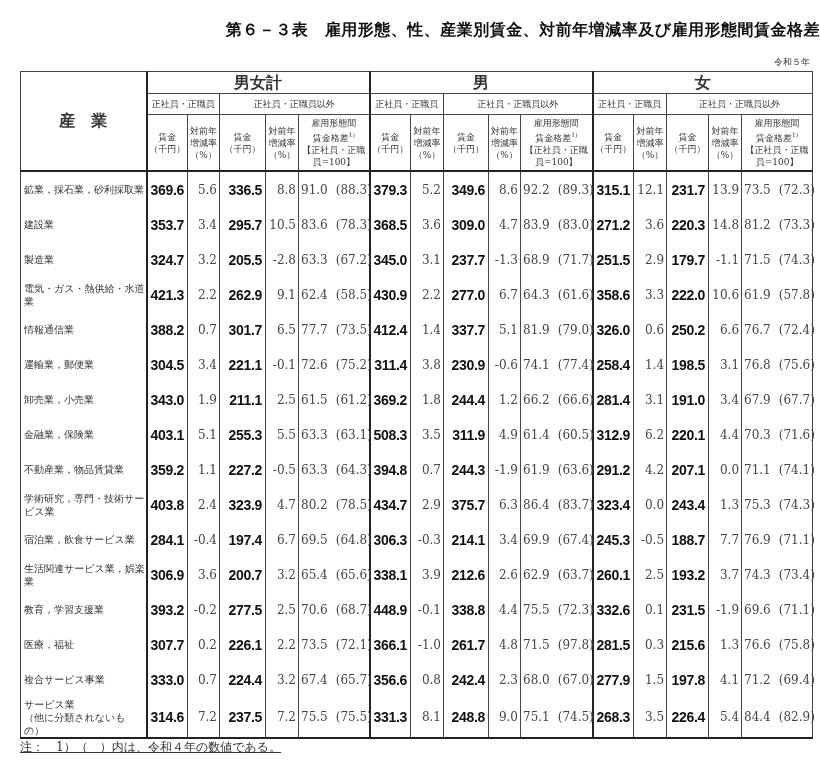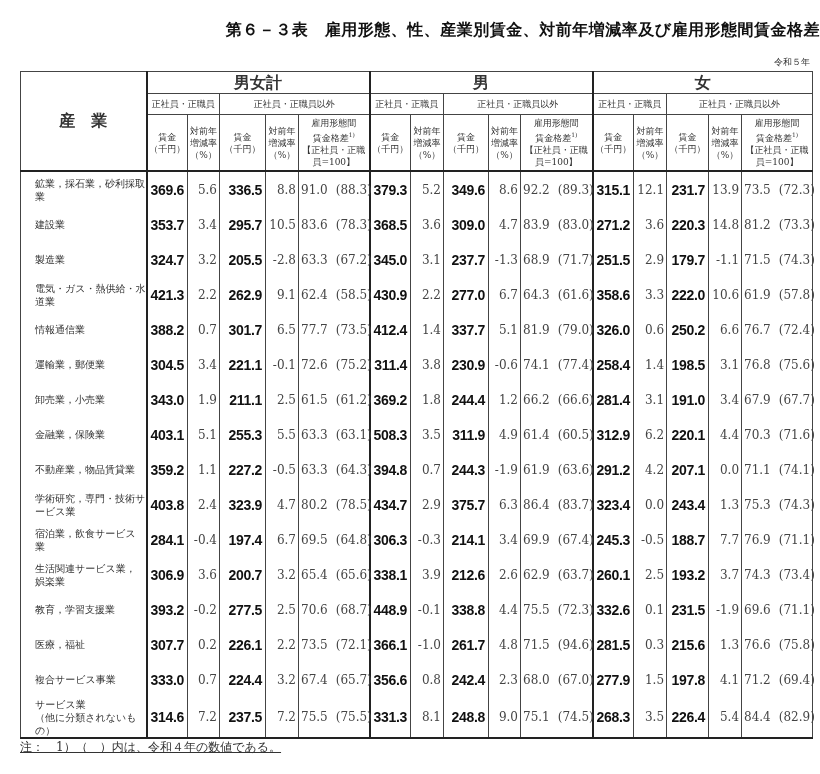--- a/index.html
+++ b/index.html
@@ -9,21 +9,21 @@
   table{position:absolute;left:20px;top:71px;border-collapse:collapse;table-layout:fixed;width:792px;}
   td,th{border:1px solid #444;padding:0;font-weight:normal;}
   th{font-size:9px;text-align:center;vertical-align:middle;color:#333;line-height:12px;}
   .h1 th{height:21px;font-size:16px;font-weight:bold;}
   .h2 th{height:20px;}
   .h3 th{height:55px;}
   .thickL{border-left:2px solid #222 !important;}
   .thickB{border-bottom:2px solid #222 !important;}
   tbody td{border-top:none;border-bottom:none;height:35px;font-size:12px;vertical-align:middle;}
   tbody tr.last td{height:40px;border-bottom:2px solid #222;}
-  td.ind{font-size:10px;padding-left:14px;color:#333;text-align:left;line-height:13px;}
+  td.ind{font-size:10px;padding-left:3px;color:#333;text-align:left;line-height:13px;}
   td.wage{text-align:right;padding-right:3px;font-family:"Liberation Sans","DejaVu Sans",sans-serif;font-weight:bold;font-size:14px;transform-origin:right;color:#111;letter-spacing:-0.3px;}
   td.rate{text-align:right;padding-right:2px;font-size:12px;color:#444;}
   td.gap{text-align:left;padding-left:2px;font-size:12px;color:#444;white-space:nowrap;}
   td.gap span.prev{margin-left:8px;margin-top:47px;}
   .sup{font-size:6px;vertical-align:super;}
   .note{position:absolute;left:20px;top:739px;font-size:12px;color:#333;text-decoration:underline;}
 </style>
 </head>
 <body>
 
@@ -321,21 +321,21 @@
         <td class="ind"><span>医療，福祉</span></td>
         <td class="wage thickL">307.7</td>
         <td class="rate">0.2</td>
         <td class="wage">226.1</td>
         <td class="rate">2.2</td>
         <td class="gap"><span>73.5</span><span class="prev">(72.1)</span></td>
         <td class="wage thickL">366.1</td>
         <td class="rate">-1.0</td>
         <td class="wage">261.7</td>
         <td class="rate">4.8</td>
-        <td class="gap"><span>71.5</span><span class="prev">(94.6)</span></td>
+        <td class="gap"><span>71.5</span><span class="prev">(97.8)</span></td>
         <td class="wage thickL">281.5</td>
         <td class="rate">0.3</td>
         <td class="wage">215.6</td>
         <td class="rate">1.3</td>
         <td class="gap"><span>76.6</span><span class="prev">(75.8)</span></td>
       </tr>
       <tr>
         <td class="ind"><span>複合サービス事業</span></td>
         <td class="wage thickL">333.0</td>
         <td class="rate">0.7</td>

